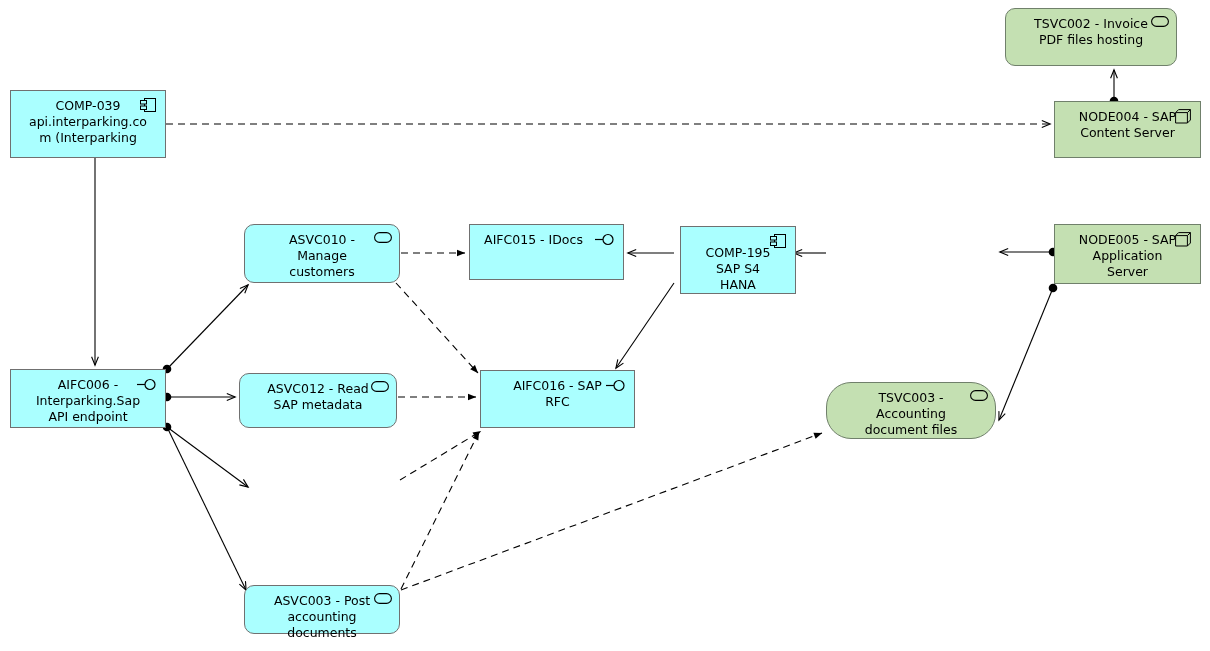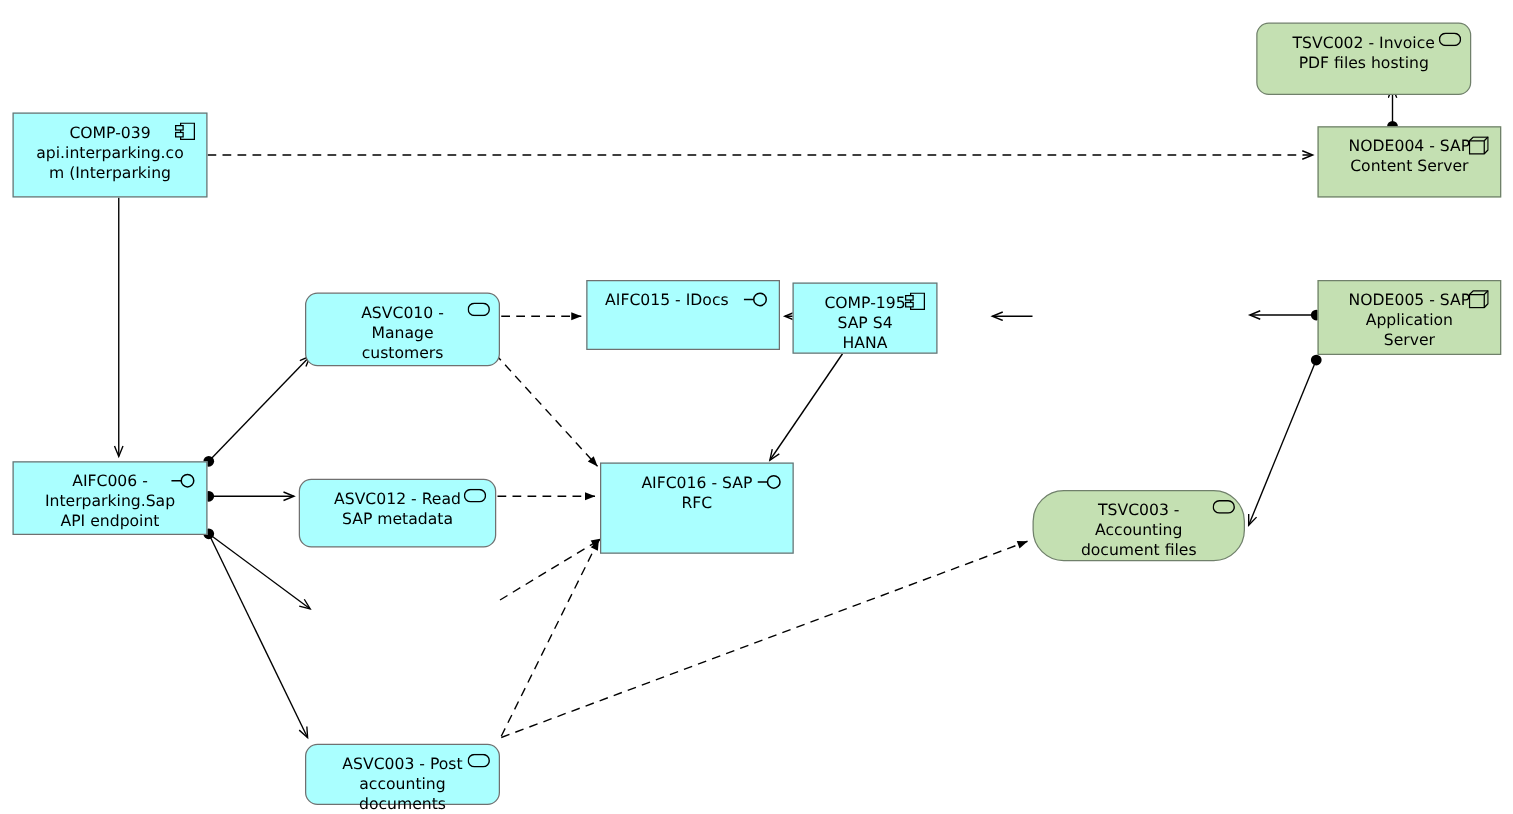--- a/index.html
+++ b/index.html
@@ -39,21 +39,21 @@
     padding-right: 8px;
     z-index: 2;
   }
   .node .label {
     display: block;
     white-space: pre-line;
     width: 100%;
   }
   .fill-blue { background: #aaffff; border-color: #707070; }
   .fill-green { background: #c4e0b2; border-color: #70806b; }
-  .rounded { border-radius: 10px; margin-top: 10px; }
+  .rounded { border-radius: 10px; }
   .icon {
     position: absolute;
     top: 7px;
     right: 7px;
     width: 18px;
     height: 14px;
     z-index: 3;
   }
   .icon svg { display: block; }
   .lollipop {
@@ -220,32 +220,32 @@
   <div class="node fill-blue" style="left:469px; top:224px; width:155px; height:56px;">
     <span class="label" style="padding-right:26px;">AIFC015 - IDocs</span>
     <span class="lollipop">
       <svg width="22" height="13" viewBox="0 0 22 13">
         <line x1="0" y1="6.5" x2="8" y2="6.5" stroke="#000" stroke-width="1.2"></line>
         <circle cx="13" cy="6.5" r="5" fill="none" stroke="#000" stroke-width="1.2"></circle>
       </svg>
     </span>
   </div>
 
-  <div class="node fill-blue" style="left:480px; top:370px; width:155px; height:73px;">
+  <div class="node fill-blue" style="left:480px; top:370px; width:155px; height:58px;">
     <span class="label">AIFC016 - SAP
 RFC</span>
     <span class="lollipop">
       <svg width="22" height="13" viewBox="0 0 22 13">
         <line x1="0" y1="6.5" x2="8" y2="6.5" stroke="#000" stroke-width="1.2"></line>
         <circle cx="13" cy="6.5" r="5" fill="none" stroke="#000" stroke-width="1.2"></circle>
       </svg>
     </span>
   </div>
 
-  <div class="node fill-blue" style="left:634px; top:226px; width:116px; height:57px;">
+  <div class="node fill-blue" style="left:680px; top:226px; width:116px; height:68px;align-items:flex-end;">
     <span class="label">COMP-195
 SAP S4
 HANA</span>
     <span class="icon">
       <svg width="16" height="14" viewBox="0 0 16 14">
         <rect x="4.5" y="0.5" width="11" height="13" fill="#aaffff" stroke="#000" stroke-width="1"></rect>
         <rect x="0.5" y="2.5" width="6" height="3.5" fill="#aaffff" stroke="#000" stroke-width="1"></rect>
         <rect x="0.5" y="8" width="6" height="3.5" fill="#aaffff" stroke="#000" stroke-width="1"></rect>
       </svg>
     </span>

